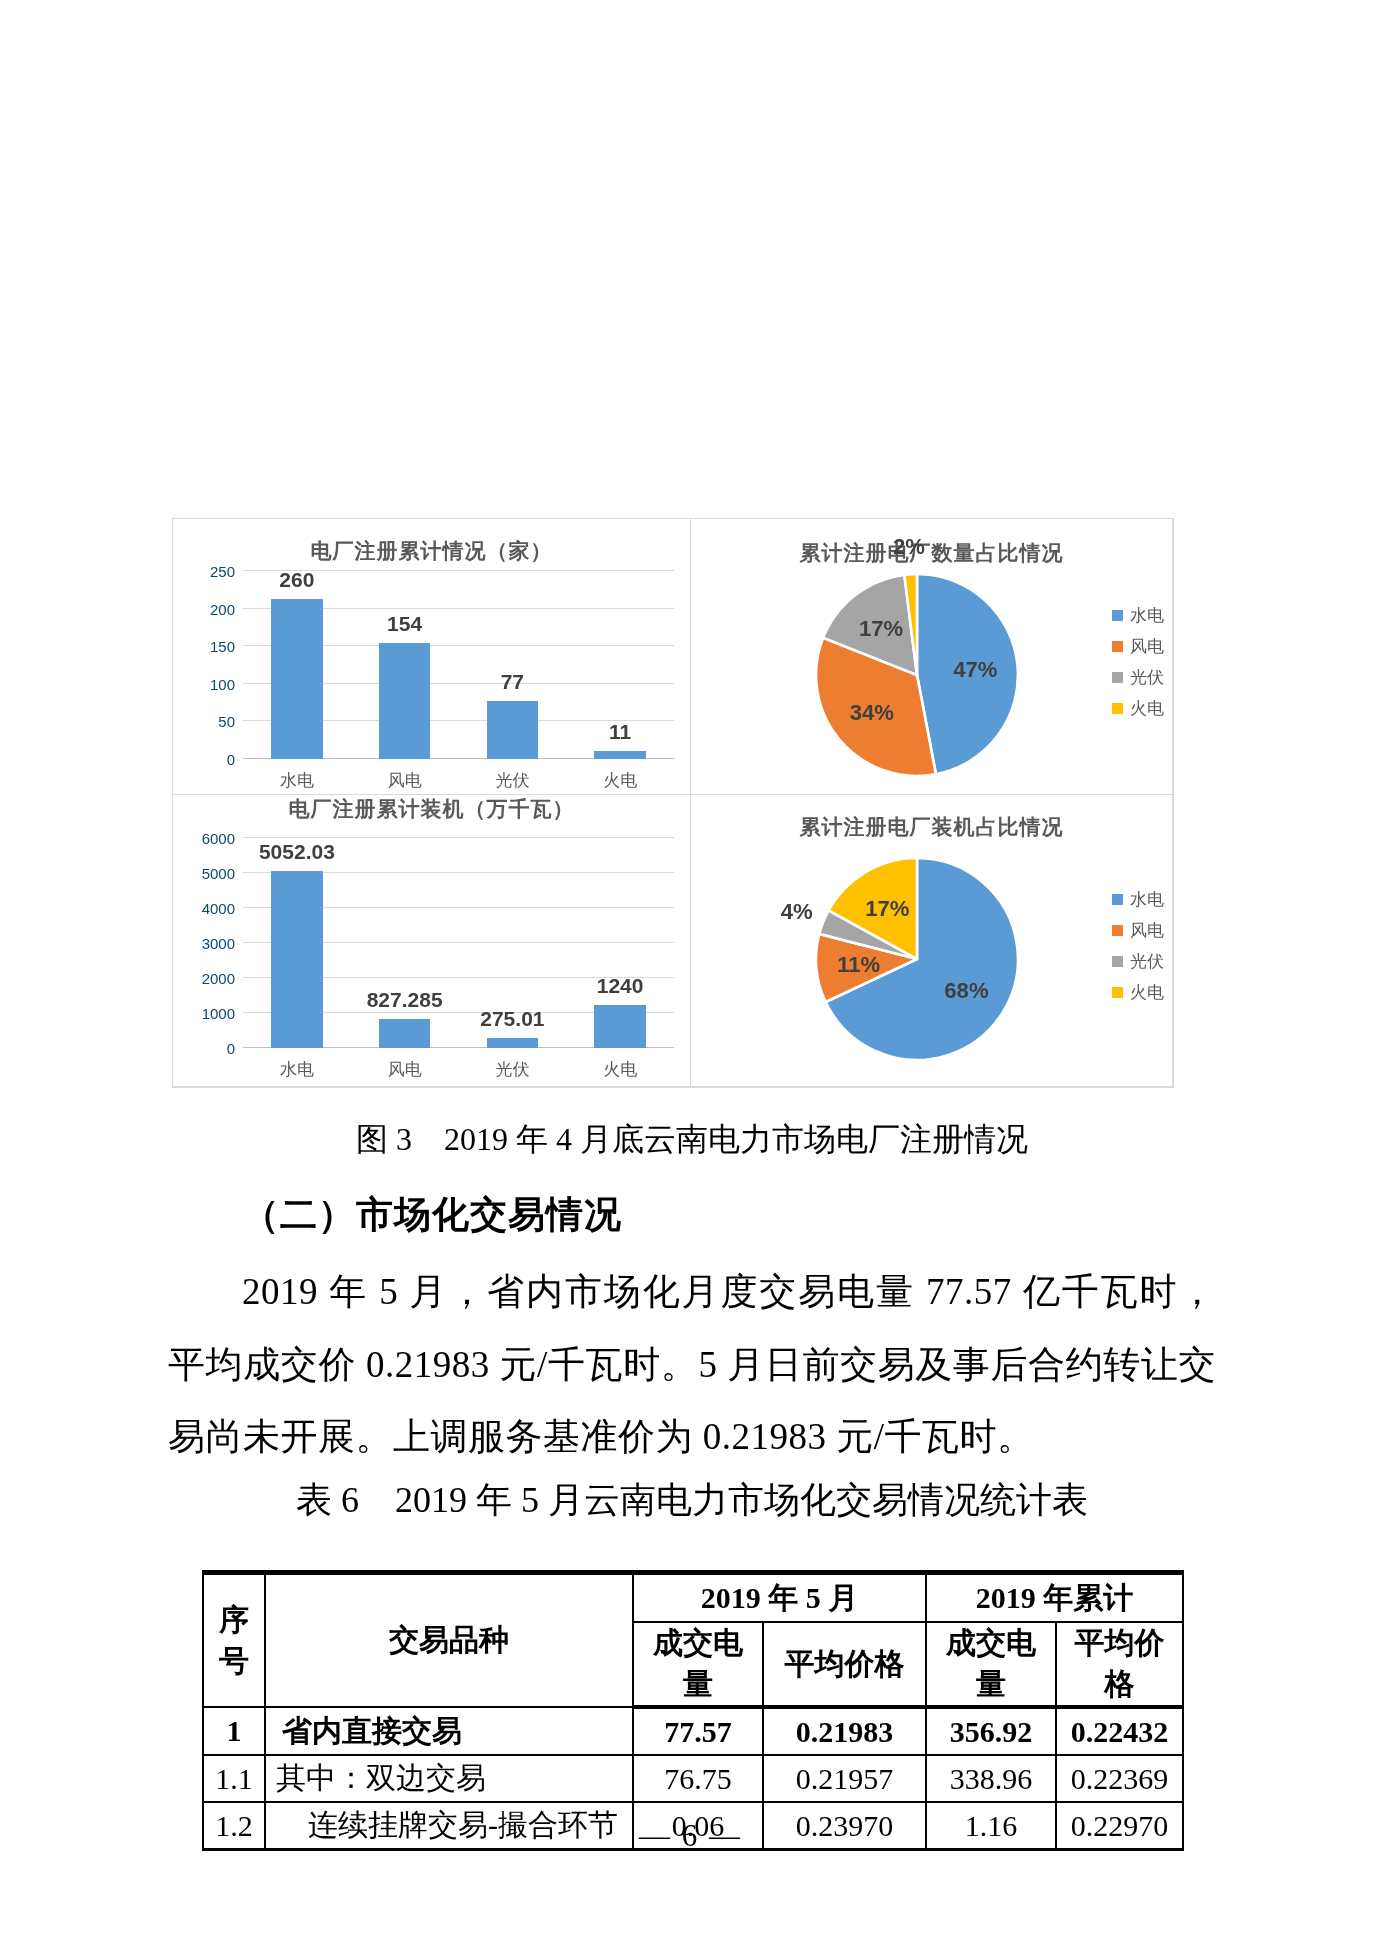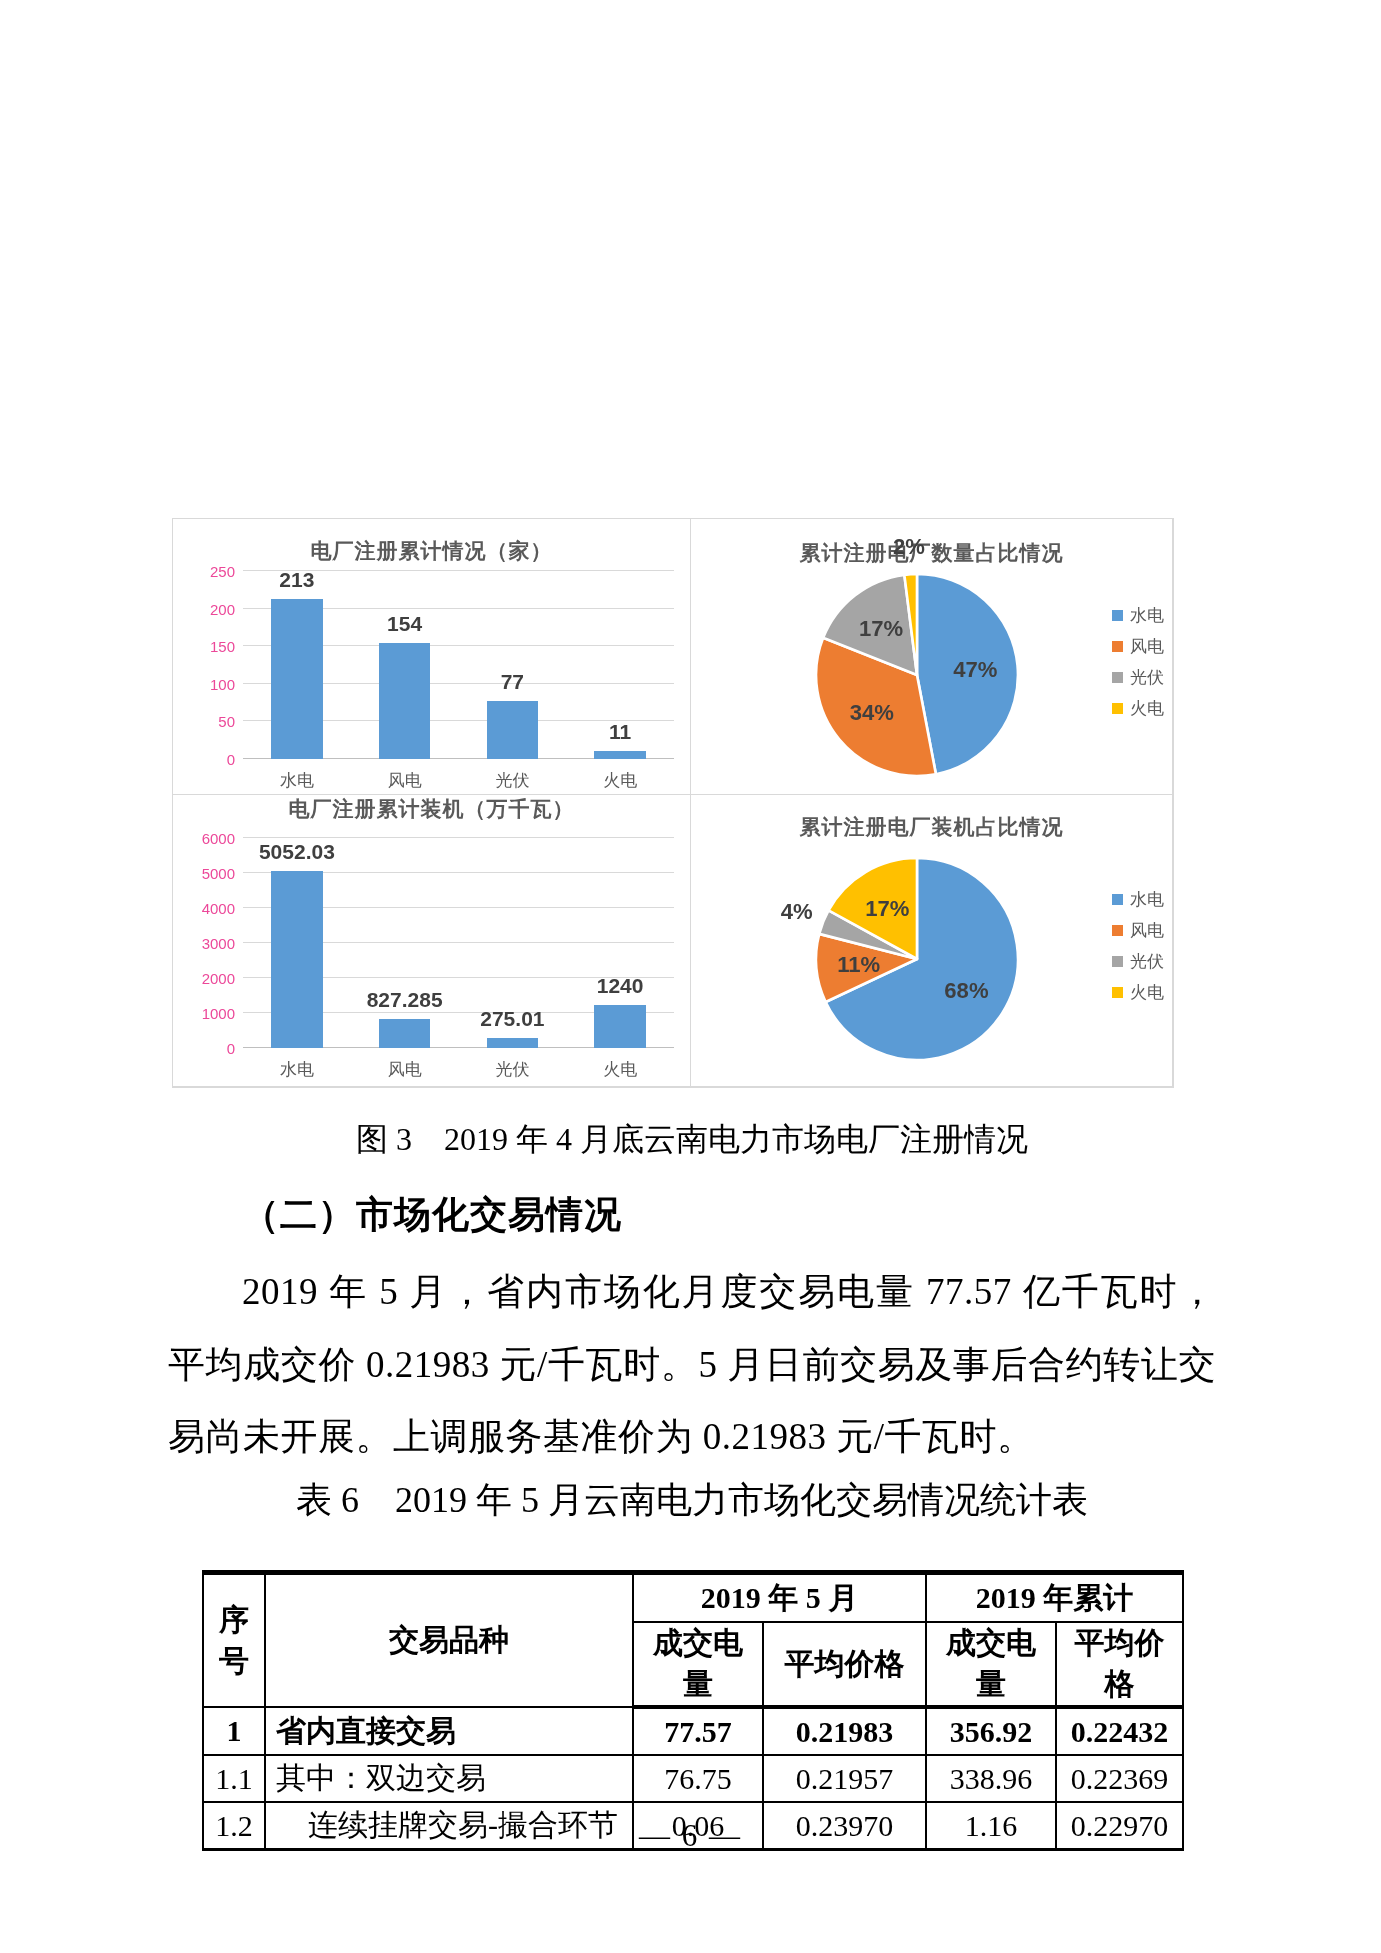--- a/index.html
+++ b/index.html
@@ -32,21 +32,21 @@
   #panel1 .ctitle{top:20px;}
   #panel2 .ctitle{top:0;}
   #panel3 .ctitle{top:18px;}
 
   .plot{position:absolute;}
   #panel0 .plot{left:70px;right:16px;top:52px;bottom:35px;}
   #panel2 .plot{left:70px;right:16px;top:43px;bottom:38px;}
   .gridline{position:absolute;left:0;right:0;height:1px;background:#d9d9d9;}
   .gridline.axis{background:#bfbfbf;}
   .ytick{position:absolute;right:calc(100% + 8px);transform:translateY(50%);
-      font-size:15px;color:#ec4899;white-space:nowrap;}
+      font-size:15px;color:#0c4a6e;white-space:nowrap;}
   .bar{position:absolute;bottom:0;}
   .vlabel{position:absolute;transform:translateX(-50%);font-size:21px;font-weight:bold;
       color:#3f3f3f;white-space:nowrap;}
   .cat{position:absolute;top:calc(100% + 10px);transform:translateX(-50%);
       font-size:17px;color:#595959;white-space:nowrap;}
 
   .pie-wrap{position:absolute;left:30px;right:60px;top:40px;bottom:4px;
       display:flex;align-items:center;justify-content:center;}
   .pie-svg{overflow:visible;}
   .pie-label{font-size:21px;font-weight:bold;fill:#3f3f3f;
@@ -85,21 +85,21 @@
           <div class="ytick" style="bottom: 20%;">50</div>
           <div class="gridline" style="bottom: 40%;"></div>
           <div class="ytick" style="bottom: 40%;">100</div>
           <div class="gridline" style="bottom: 60%;"></div>
           <div class="ytick" style="bottom: 60%;">150</div>
           <div class="gridline" style="bottom: 80%;"></div>
           <div class="ytick" style="bottom: 80%;">200</div>
           <div class="gridline" style="bottom: 100%;"></div>
           <div class="ytick" style="bottom: 100%;">250</div>
           <div class="bar" style="left: 6.5%; width: 12%; height: 85.2%; background: rgb(91, 155, 213);"></div>
-          <div class="vlabel" style="left: 12.5%; bottom: calc(85.2% + 7px);">213</div>
+          <div class="vlabel" style="left: 12.5%; bottom: calc(85.2% + 7px);">260</div>
           <div class="cat" style="left: 12.5%;">水电</div>
           <div class="bar" style="left: 31.5%; width: 12%; height: 61.6%; background: rgb(91, 155, 213);"></div>
           <div class="vlabel" style="left: 37.5%; bottom: calc(61.6% + 7px);">154</div>
           <div class="cat" style="left: 37.5%;">风电</div>
           <div class="bar" style="left: 56.5%; width: 12%; height: 30.8%; background: rgb(91, 155, 213);"></div>
           <div class="vlabel" style="left: 62.5%; bottom: calc(30.8% + 7px);">77</div>
           <div class="cat" style="left: 62.5%;">光伏</div>
           <div class="bar" style="left: 81.5%; width: 12%; height: 4.4%; background: rgb(91, 155, 213);"></div>
           <div class="vlabel" style="left: 87.5%; bottom: calc(4.4% + 7px);">11</div>
           <div class="cat" style="left: 87.5%;">火电</div>
@@ -232,21 +232,21 @@
       <tr class="sub">
         <th>成交电量</th>
         <th>平均价格</th>
         <th>成交电量</th>
         <th>平均价格</th>
       </tr>
     </thead>
     <tbody>
         <tr class="bold">
           <td>1</td>
-          <td class="name" style="padding-left: 10px; margin-top: 43px;">省内直接交易</td>
+          <td class="name" style="padding-left: 16px; margin-top: 43px;">省内直接交易</td>
           <td>77.57</td>
           <td>0.21983</td>
           <td>356.92</td>
           <td>0.22432</td>
         </tr>
         <tr>
           <td>1.1</td>
           <td class="name" style="padding-left: 10px;">其中：双边交易</td>
           <td>76.75</td>
           <td>0.21957</td>

